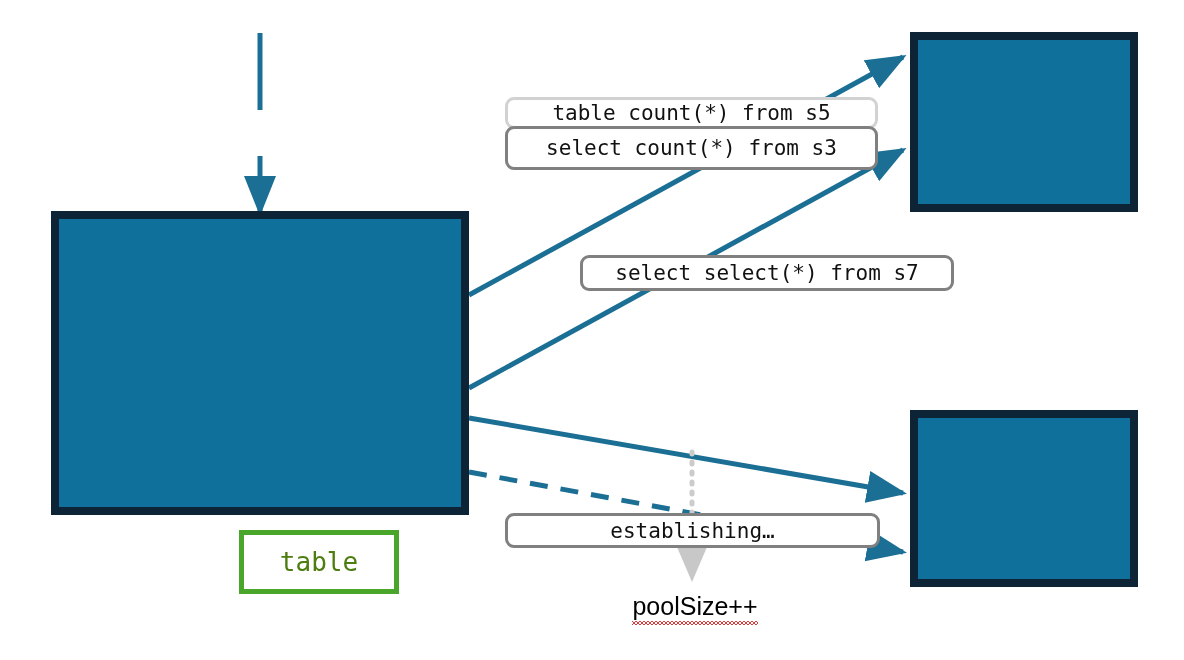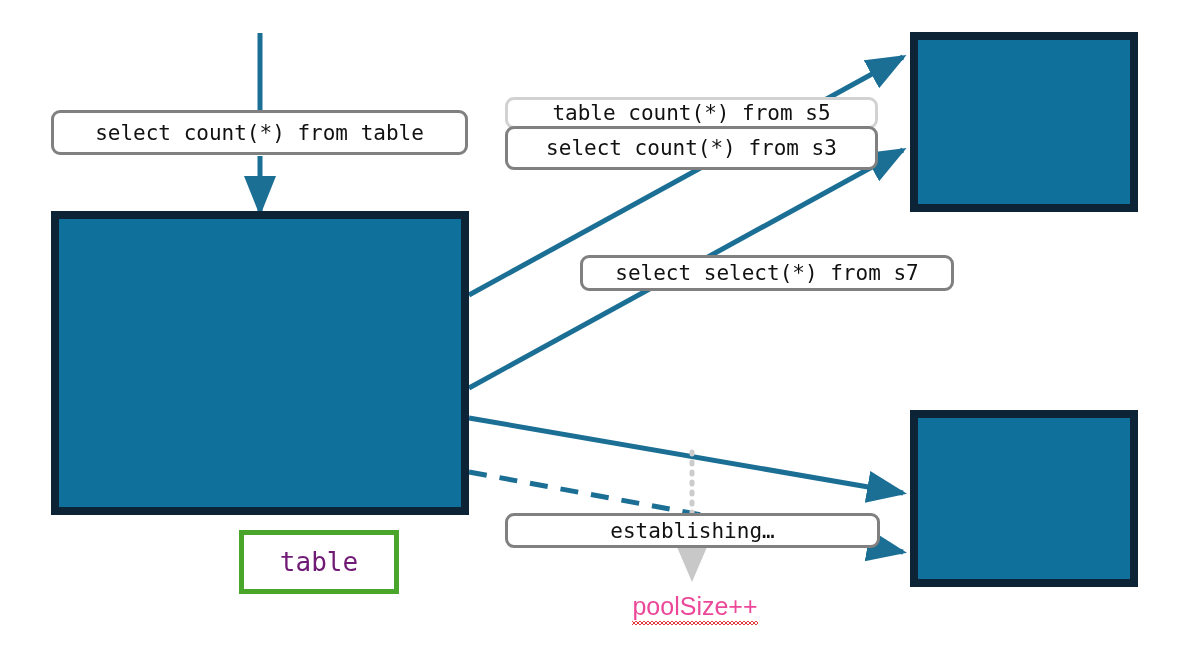--- a/index.html
+++ b/index.html
@@ -41,21 +41,21 @@
   }
   
   .node {
     position: absolute;
     background: #ffffff;
     border: 5px solid #4aa62a;
     box-sizing: border-box;
     display: flex;
     align-items: center;
     justify-content: center;
-    color: #701a75;
+    color: #4d7c0f;
     font-family: "DejaVu Sans Mono", "Liberation Mono", monospace;
   }
   #node-table {
     left: 180px; top: 311px; width: 160px; height: 64px;
     font-size: 26px;
   }
   
   .pill {
     position: absolute;
     background: #ffffff;
@@ -78,21 +78,21 @@
   #pill-s2 { left: 505px; top: 424px; width: 373px; height: 34px; }
   #pill-establishing { left: 505px; top: 513px; width: 375px; height: 35px; }
   
   #poolsize {
     position: absolute;
     left: 580px; top: 592px;
     width: 230px;
     text-align: center;
     font-family: "Liberation Sans", "DejaVu Sans", sans-serif;
     font-size: 25px;
-    color: #ec4899;
+    color: #000000;
     white-space: nowrap;
   }
   #poolsize .squiggle {
     position: relative;
     display: inline-block;
     padding-bottom: 2px;
   }
   #poolsize .squiggle::after {
     content: "";
     position: absolute;
@@ -127,21 +127,20 @@
 
     <line x1="469" y1="388" x2="903" y2="150" stroke="#1b6e94" stroke-width="5" marker-end="url(#ah)"></line>
 
     <line x1="469" y1="418" x2="903" y2="493" stroke="#1b6e94" stroke-width="5" marker-end="url(#ah)"></line>
 
     <line x1="469" y1="472" x2="903" y2="552" stroke="#1b6e94" stroke-width="5" stroke-dasharray="18 13" marker-end="url(#ah)"></line>
 
     <line x1="692" y1="452" x2="692" y2="575" stroke="#cccccc" stroke-width="5" stroke-dasharray="2 8" stroke-linecap="round" marker-end="url(#ah-gray)"></line>
   </svg>
 
-  <div class="pill" id="pill-table">select count(*) from table</div>
 
   <div class="blue-box" id="table-container">
     <div class="node" id="node-table">table</div>
   </div>
 
   <div class="blue-box" id="server-group-top">
     
     
     
     

